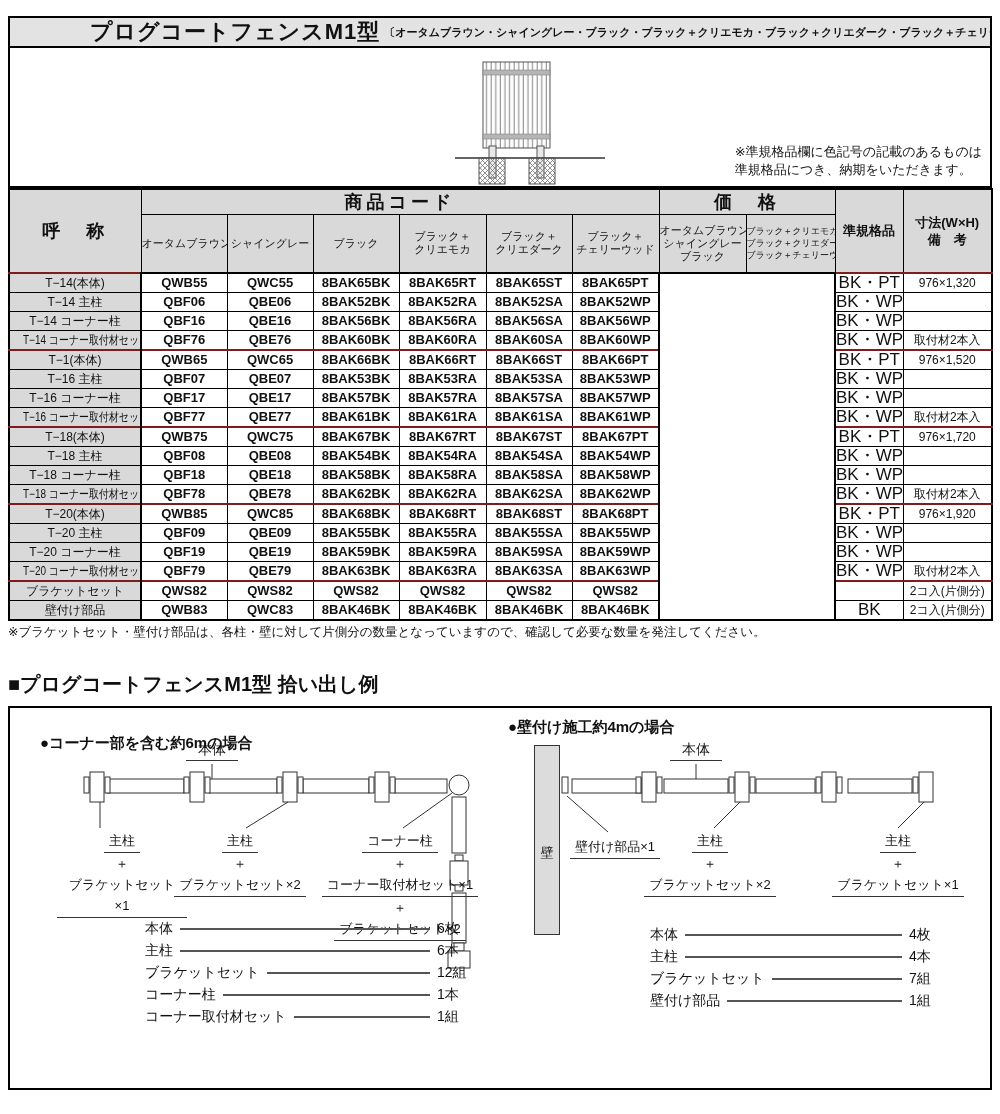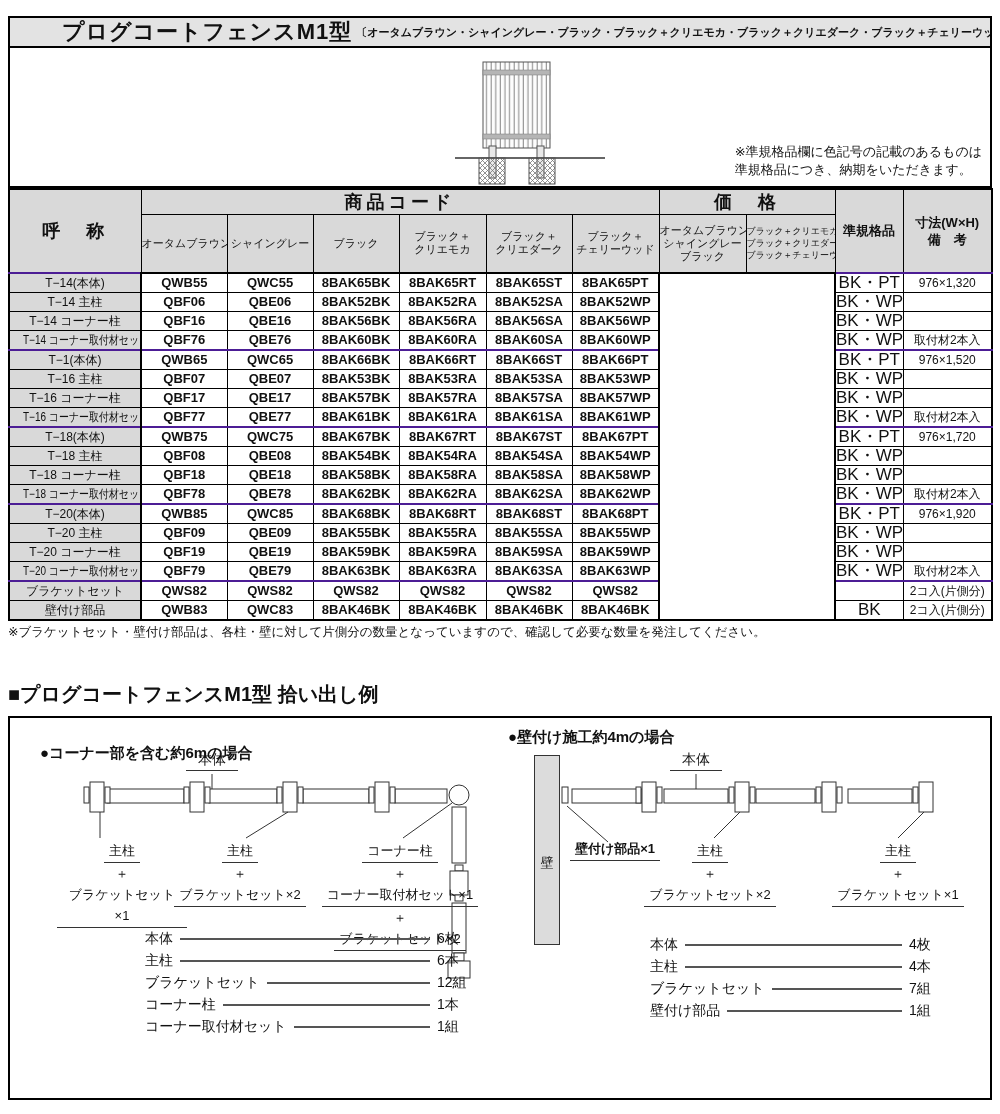--- a/index.html
+++ b/index.html
@@ -10,21 +10,21 @@
     color:#111;
   }
   .page { width:984px; margin:0 8px; padding-top:16px; }
 
   
   .title-bar {
     border:2px solid #000; background:#e3e3e3;
     height:32px; display:flex; align-items:center;
     padding-left:52px; white-space:nowrap; overflow:hidden;
   }
-  .title-main { font-size:22px; font-weight:bold; letter-spacing:1px; }
+  .title-main { font-size:22px; font-weight:bold; letter-spacing:1px;margin-left:28px; }
   .title-sub  { font-size:11px; font-weight:bold; margin-left:4px; }
 
   
   .hero-box {
     border:2px solid #000; border-top:none;
     height:140px; position:relative; background:#fff;
   }
   .hero-note {
     position:absolute; right:8px; top:95px;
     font-size:13px; line-height:18px; 
@@ -48,28 +48,28 @@
   th.semi-h { font-size:13px; font-weight:bold; }
   th.price-h2 { font-size:9px; line-height:12px; }
   td { height:18px; line-height:18px; }
   td.name-cell { background:#d9d9d9; font-size:12px; }
   td.name-cell span { display:inline-block; transform-origin:center; white-space:nowrap; }
   td.code-cell { font-size:13px; font-weight:bold; }
   td.semi-cell { font-size:17px; font-weight:normal; }
   td.note-cell { font-size:12px; }
   td.price-merged { background:#fff; }
   .thick-left { border-left:2px solid #000 !important; }
-  tr.group-start td { border-top:2px solid #4c1d95; }
+  tr.group-start td { border-top:2px solid #7f1d1d; }
   table.main thead tr:last-child th { border-bottom:2px solid #000; }
 
   
   .footnotes { margin-top:3px; font-size:12.5px; line-height:17px; }
 
   
-  .section-heading { margin-top:40px; font-size:20px; font-weight:bold; }
+  .section-heading { margin-top:30px; font-size:20px; font-weight:bold; }
 
   
   .example-box {
     margin-top:8px; border:2px solid #000; height:384px;
     position:relative; background:#fff;
   }
   .example-title { position:absolute; font-size:15px; font-weight:bold; }
   .diagram-svg { position:absolute; left:0; top:0; }
   .wall-bar {
     position:absolute; background:#dcdcdc; border:1px solid #333;
@@ -499,21 +499,21 @@
           <div class="cl-line"><span>＋</span></div>
           <div class="cl-line"><span class="ul">ブラケットセット×2</span></div>
         </div>
         <div class="cluster" style="left: 300px; top: 122px; width: 180px;">
           <div class="cl-line"><span class="ul">コーナー柱</span></div>
           <div class="cl-line"><span>＋</span></div>
           <div class="cl-line"><span class="ul">コーナー取付材セット×1</span></div>
           <div class="cl-line"><span>＋</span></div>
           <div class="cl-line"><span class="ul">ブラケットセット×2</span></div>
         </div>
-        <div class="cluster" style="left: 540px; top: 120px; width: 130px; font-weight: bold;">
+        <div class="cluster" style="left: 540px; top: 128px; width: 130px;">
           <div class="cl-line"><span class="ul">壁付け部品×1</span></div>
         </div>
         <div class="cluster" style="left: 630px; top: 122px; width: 140px;">
           <div class="cl-line"><span class="ul">主柱</span></div>
           <div class="cl-line"><span>＋</span></div>
           <div class="cl-line"><span class="ul">ブラケットセット×2</span></div>
         </div>
         <div class="cluster" style="left: 818px; top: 122px; width: 140px;">
           <div class="cl-line"><span class="ul">主柱</span></div>
           <div class="cl-line"><span>＋</span></div>

